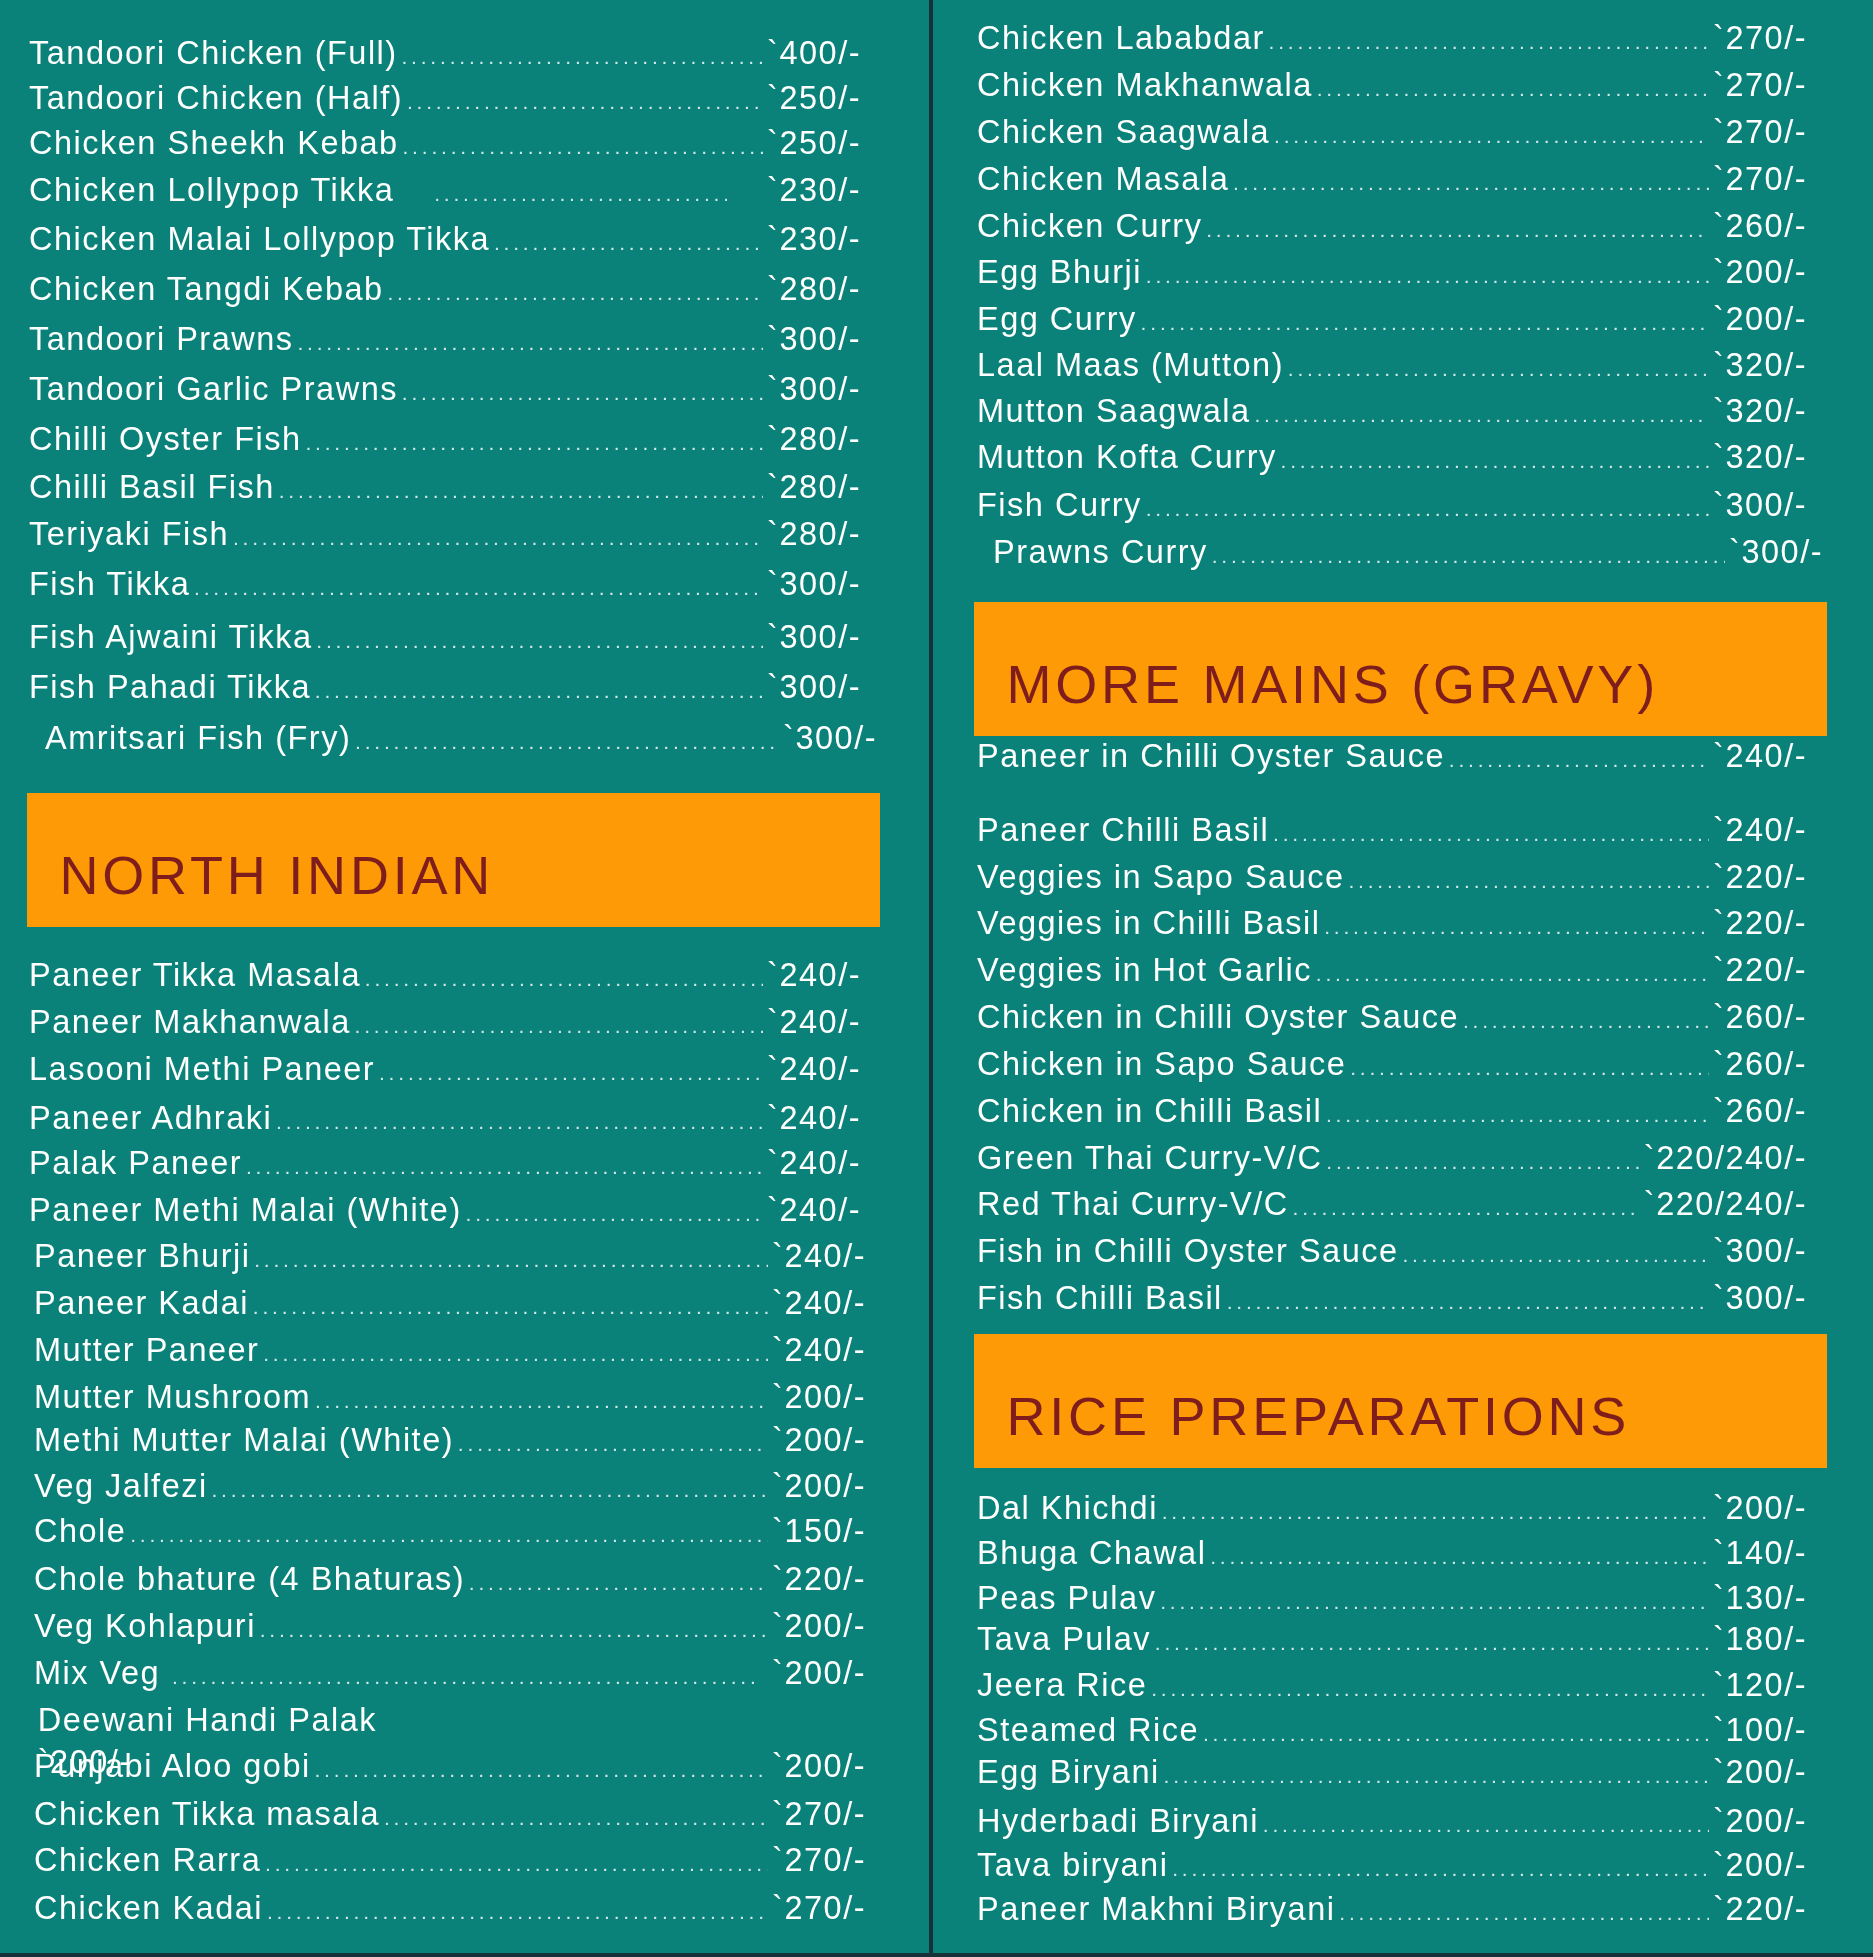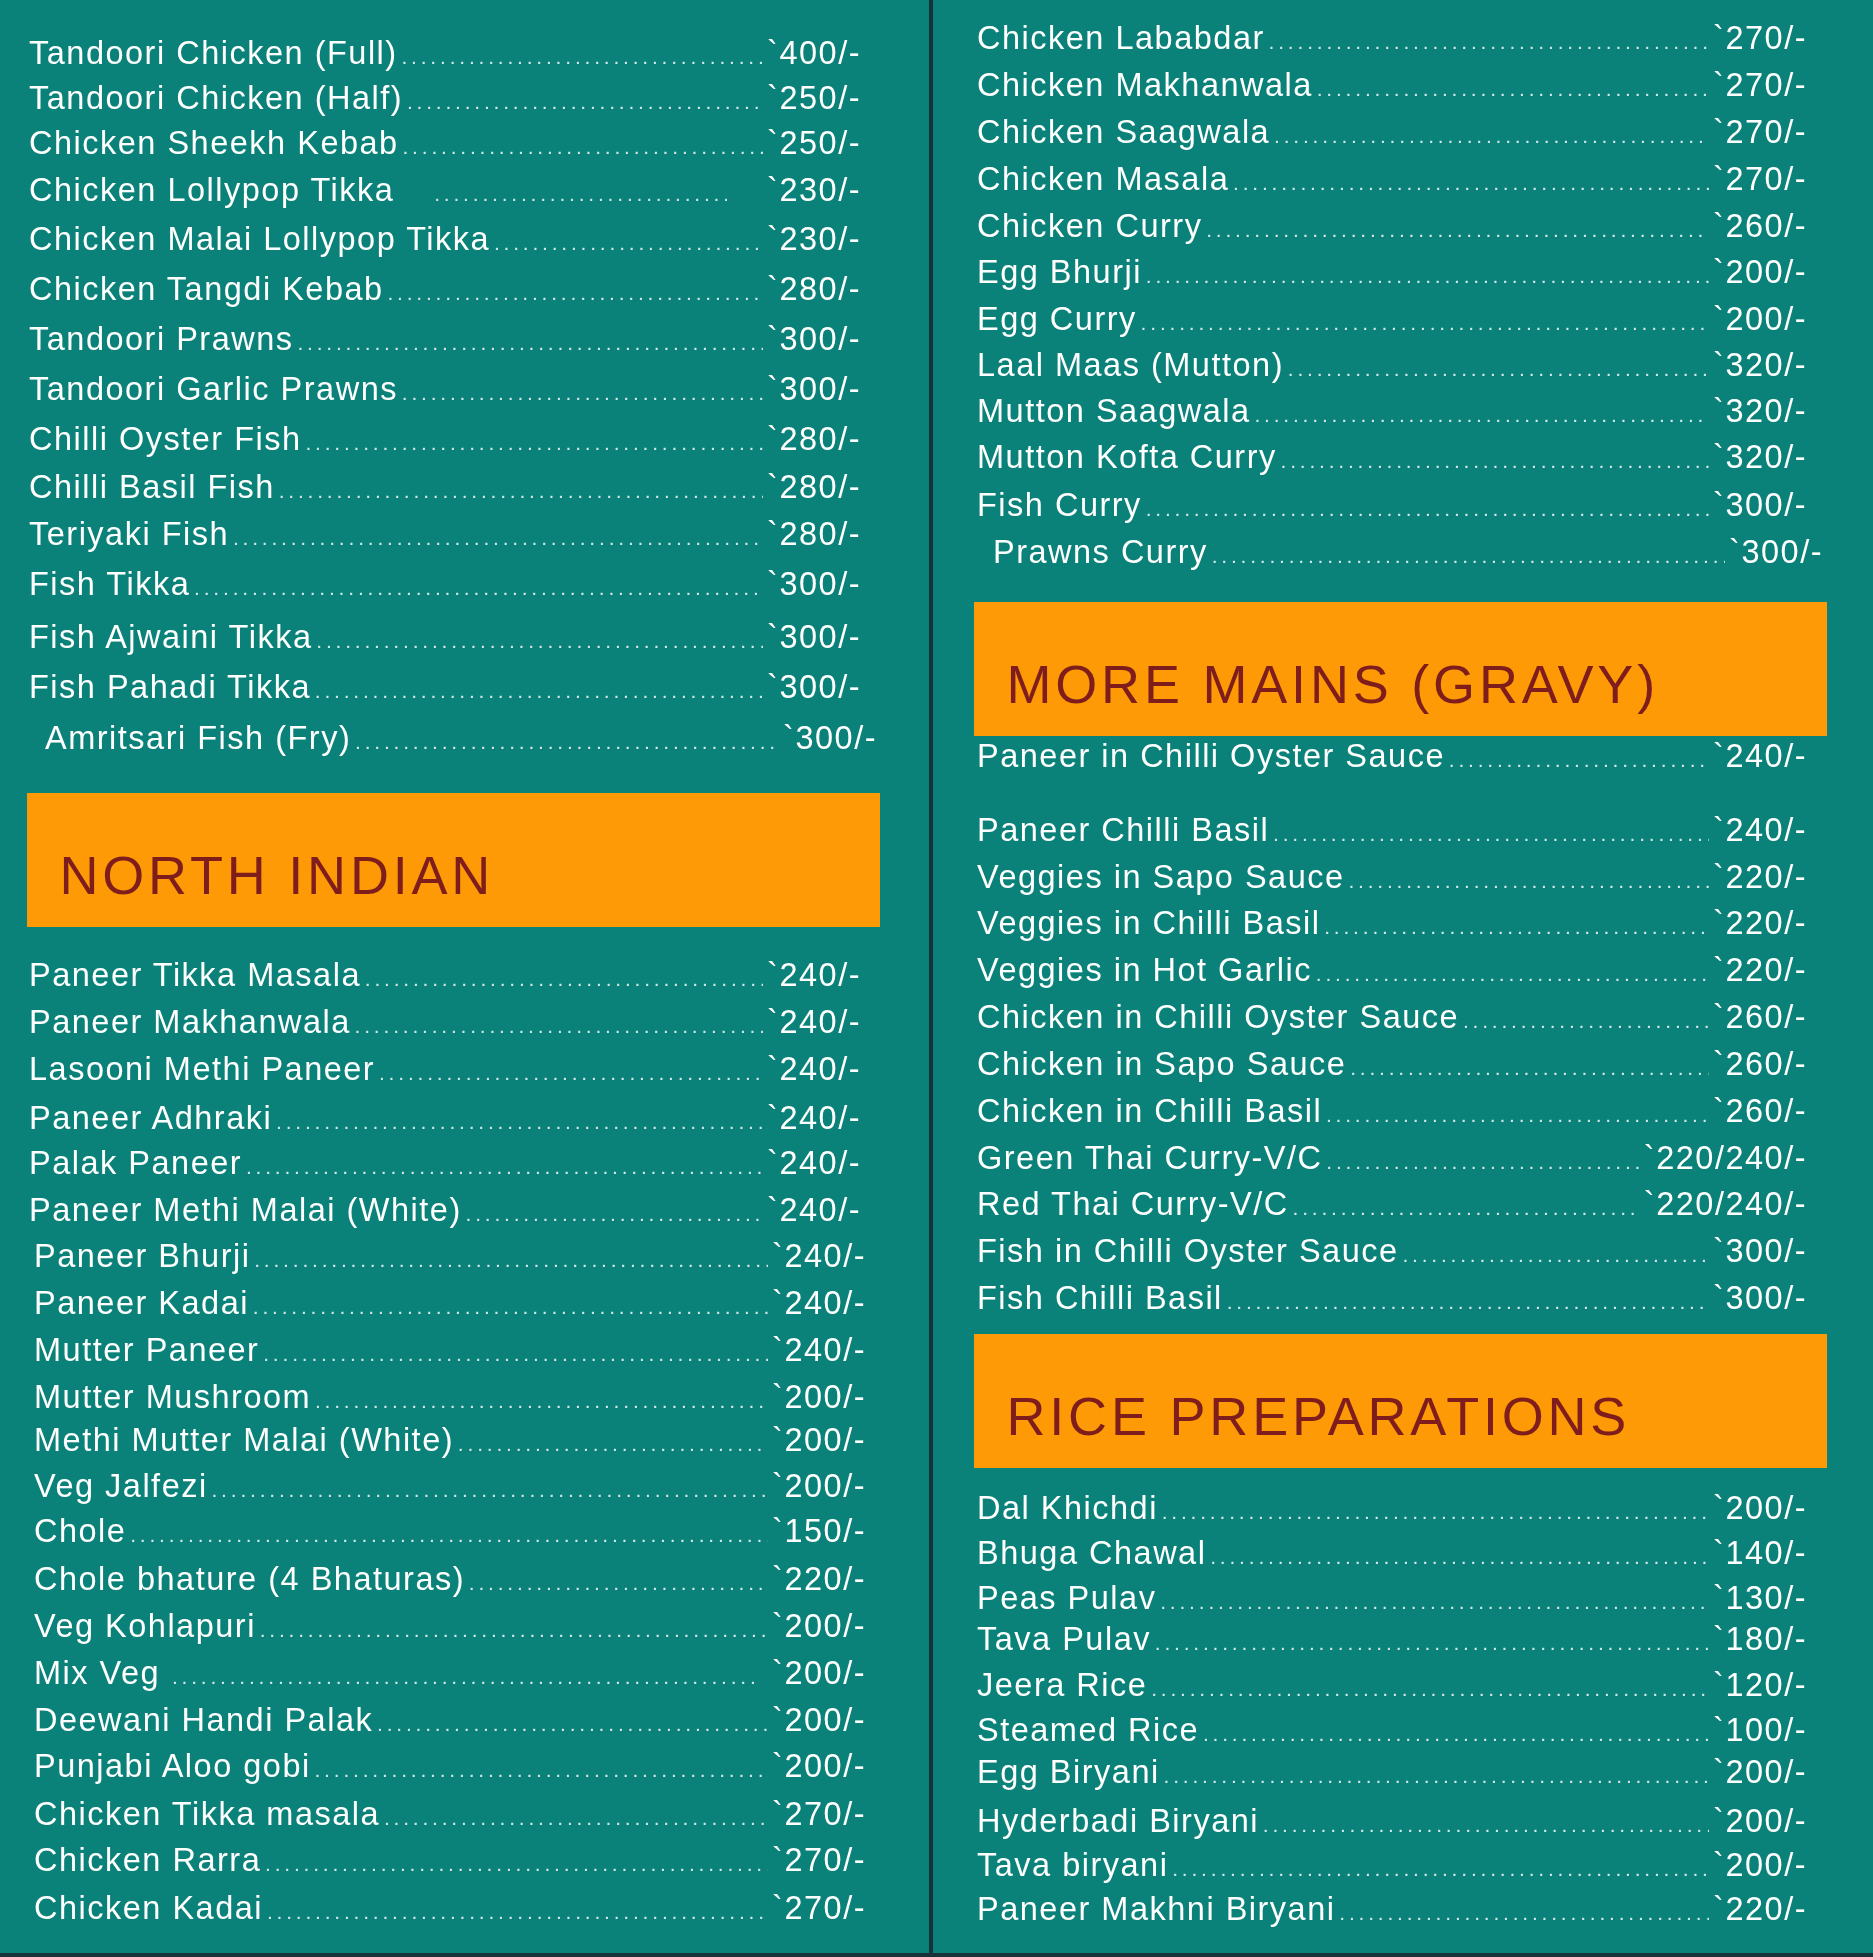--- a/index.html
+++ b/index.html
@@ -225,21 +225,21 @@
       <div class="row" style="left: 34px; top: 1605px; width: 832px;">
         <span class="name">Veg Kohlapuri</span>
         <span class="dots"></span>
         <span class="price">`200/-</span>
       </div>
       <div class="row" style="left: 34px; top: 1652px; width: 832px; gap: 8px;">
         <span class="name">Mix Veg</span>
         <span class="dots"></span>
         <span class="price">`200/-</span>
       </div>
-      <div class="row" style="left: 34px; top: 1699px; width: 832px;">
+      <div class="row" style="left: 34px; top: 1699px; width: 832px; flex-direction: column;">
         <span class="name">Deewani Handi Palak</span>
         <span class="dots"></span>
         <span class="price">`200/-</span>
       </div>
       <div class="row" style="left: 34px; top: 1745px; width: 832px;">
         <span class="name">Punjabi Aloo gobi</span>
         <span class="dots"></span>
         <span class="price">`200/-</span>
       </div>
       <div class="row" style="left: 34px; top: 1793px; width: 832px;">

